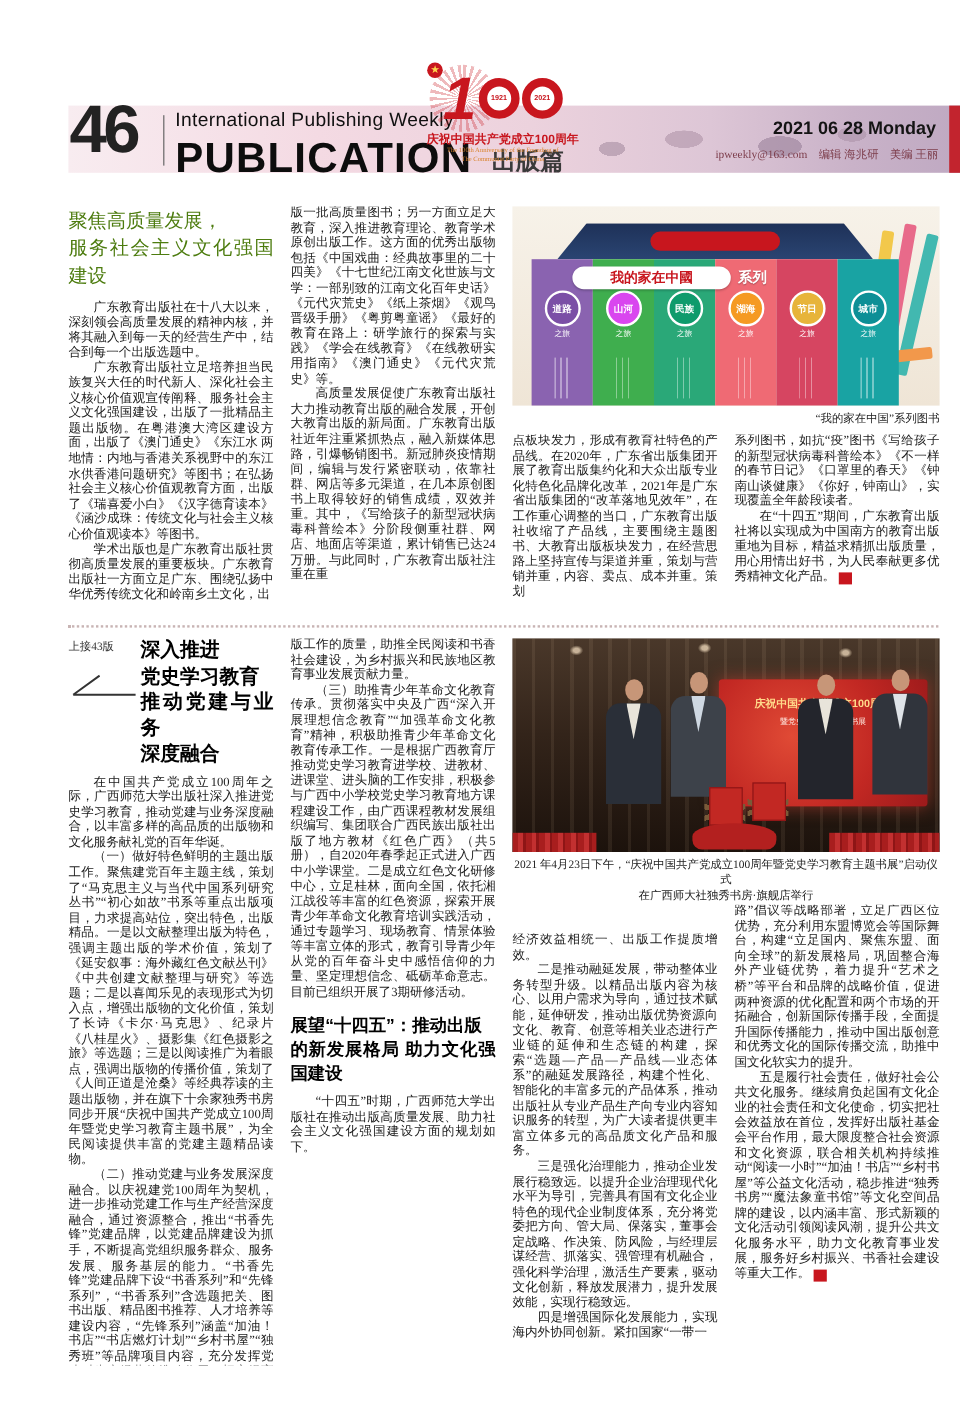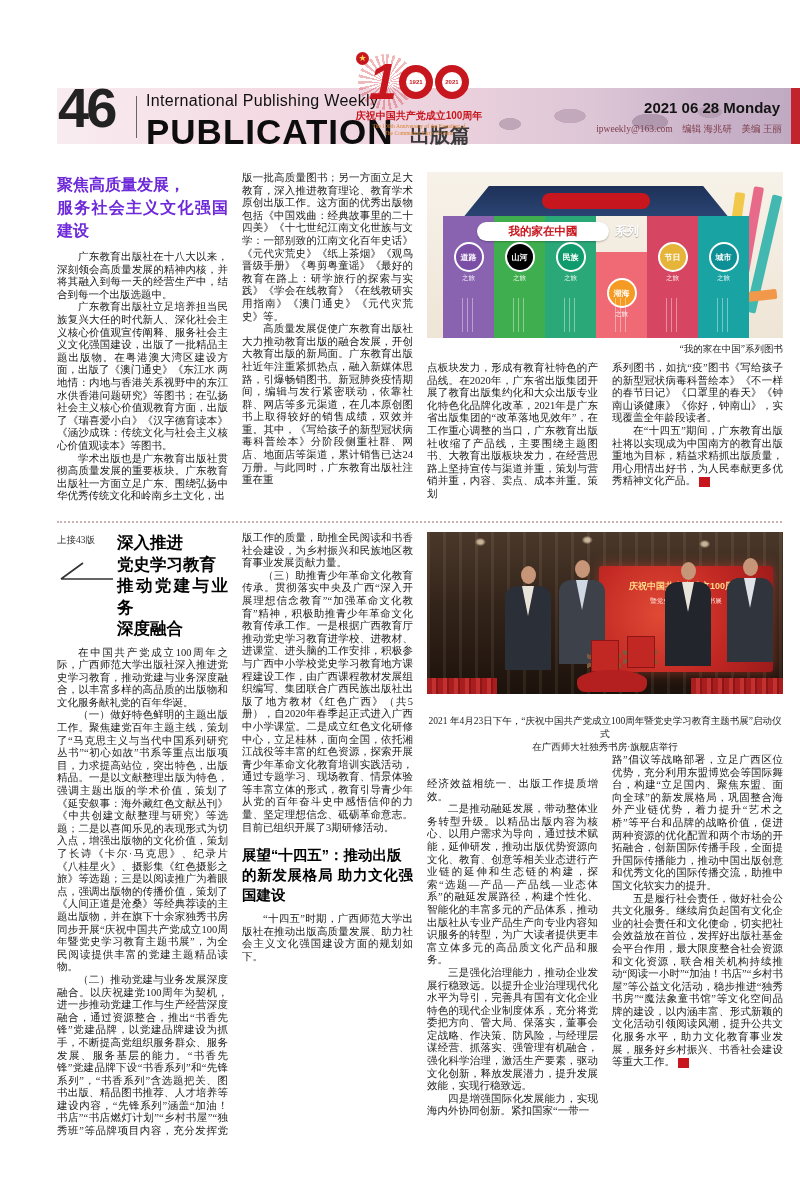--- a/index.html
+++ b/index.html
@@ -46,22 +46,22 @@
   .cols{position:absolute;left:57px;width:726px;display:grid;grid-template-columns:repeat(4,1fr);column-gap:14px;}
   .top-sec{top:172px;height:344px;grid-template-rows:190px 1fr;}
   .bot-sec{top:532px;height:606px;grid-template-rows:222px 1fr;}
   .cell{overflow:hidden;font-size:10.5px;line-height:12.6px;text-align:justify;}
   .span-rows{grid-row:1/3;}
   .cell p{margin:0;text-indent:2em;}
   .cell p.cont{text-indent:0;}
   .divider{position:absolute;left:57px;right:18px;top:521px;border-top:2px dotted #c8b4b4;}
 
   
-  .a1title{font-family:"Liberation Sans","DejaVu Sans",sans-serif;font-weight:bold;
-           font-size:16px;line-height:23px;color:#6d28d9;margin:1px 0 9px;}
+  .a1title{font-family:"Liberation Sans","DejaVu Sans",sans-serif;font-weight:normal;
+           font-size:16px;line-height:23px;color:#4d7c0f;margin:1px 0 9px;}
   .a2head{display:flex;margin-bottom:7px;}
   .a2head-left{width:60px;flex:none;padding-top:2px;}
   .jump-note{font-size:9.5px;color:#333;text-indent:0;}
   .arrow-svg{margin-top:10px;}
   .a2title{font-family:"Liberation Sans","DejaVu Sans",sans-serif;font-weight:bold;
            font-size:16.5px;line-height:21.5px;color:#000;}
   .a3title{font-family:"Liberation Sans","DejaVu Sans",sans-serif;font-weight:bold;
            font-size:14.5px;line-height:20px;color:#000;margin:11px 0 8px;}
 
   .endmark{display:inline-block;width:11px;height:10px;background:#c8161e;color:#fff;
@@ -115,21 +115,21 @@
   .person .shirt{position:absolute;left:50%;top:0;transform:translateX(-50%);width:12px;height:30px;
           background:#e8e4da;clip-path:polygon(0 0,100% 0,50% 100%);}
   .easel{position:absolute;bottom:10px;width:34px;height:46px;}
   .easel .legs{position:absolute;inset:0;background:
           linear-gradient(16deg,transparent 46%,#7a5a38 46% 54%,transparent 54%),
           linear-gradient(-16deg,transparent 46%,#7a5a38 46% 54%,transparent 54%);}
   .easel .bookface{position:absolute;left:4px;top:2px;width:26px;height:30px;background:#c22823;border:1px solid #8e1516;}
   .redcloth{position:absolute;left:150px;bottom:2px;width:70px;height:22px;border-radius:50% 50% 8px 8px;background:#b3201f;}
   .bookrow{position:absolute;bottom:0;height:16px;background:
           repeating-linear-gradient(90deg,#a81e1e 0 5px,#c23030 5px 9px,#8e1516 9px 11px);}
-  .photo-cap{padding-top:21px;font-size:9.5px;line-height:13px;text-align:center;color:#222;}
+  .photo-cap{padding-top:5px;font-size:9.5px;line-height:13px;text-align:center;color:#222;}
 </style>
 </head>
 <body>
 
 <div class="page">
 
   <div class="band">
       <div class="wall"></div>
     </div>
   <div class="red-edge"></div>
@@ -188,30 +188,30 @@
           <div class="box-top">
             <div class="box-top-label"></div>
           </div>
           <div class="spines">
             <div class="spine" style="background: rgb(138, 99, 176);">
               <div class="sp-circle" style="background: rgb(123, 79, 166);">道路</div>
               <div class="sp-sub">之旅</div>
               <div class="sp-lines"></div>
             </div>
             <div class="spine" style="background: rgb(63, 174, 78);">
-              <div class="sp-circle" style="background: #000000; text-align: center;">山河</div>
+              <div class="sp-circle" style="background: #d946ef; text-align: center;">山河</div>
               <div class="sp-sub">之旅</div>
               <div class="sp-lines"></div>
             </div>
             <div class="spine" style="background: rgb(42, 168, 120);">
               <div class="sp-circle" style="background: rgb(15, 155, 108);">民族</div>
               <div class="sp-sub">之旅</div>
               <div class="sp-lines"></div>
             </div>
-            <div class="spine" style="background: rgb(239, 106, 116); margin-top: 36px;">
+            <div class="spine" style="background: rgb(239, 106, 116);">
               <div class="sp-circle" style="background: rgb(245, 154, 35);">湖海</div>
               <div class="sp-sub">之旅</div>
               <div class="sp-lines"></div>
             </div>
             <div class="spine" style="background: rgb(214, 69, 97);">
               <div class="sp-circle" style="background: rgb(231, 180, 58);">节日</div>
               <div class="sp-sub">之旅</div>
               <div class="sp-lines"></div>
             </div>
             <div class="spine" style="background: rgb(25, 163, 163);">

